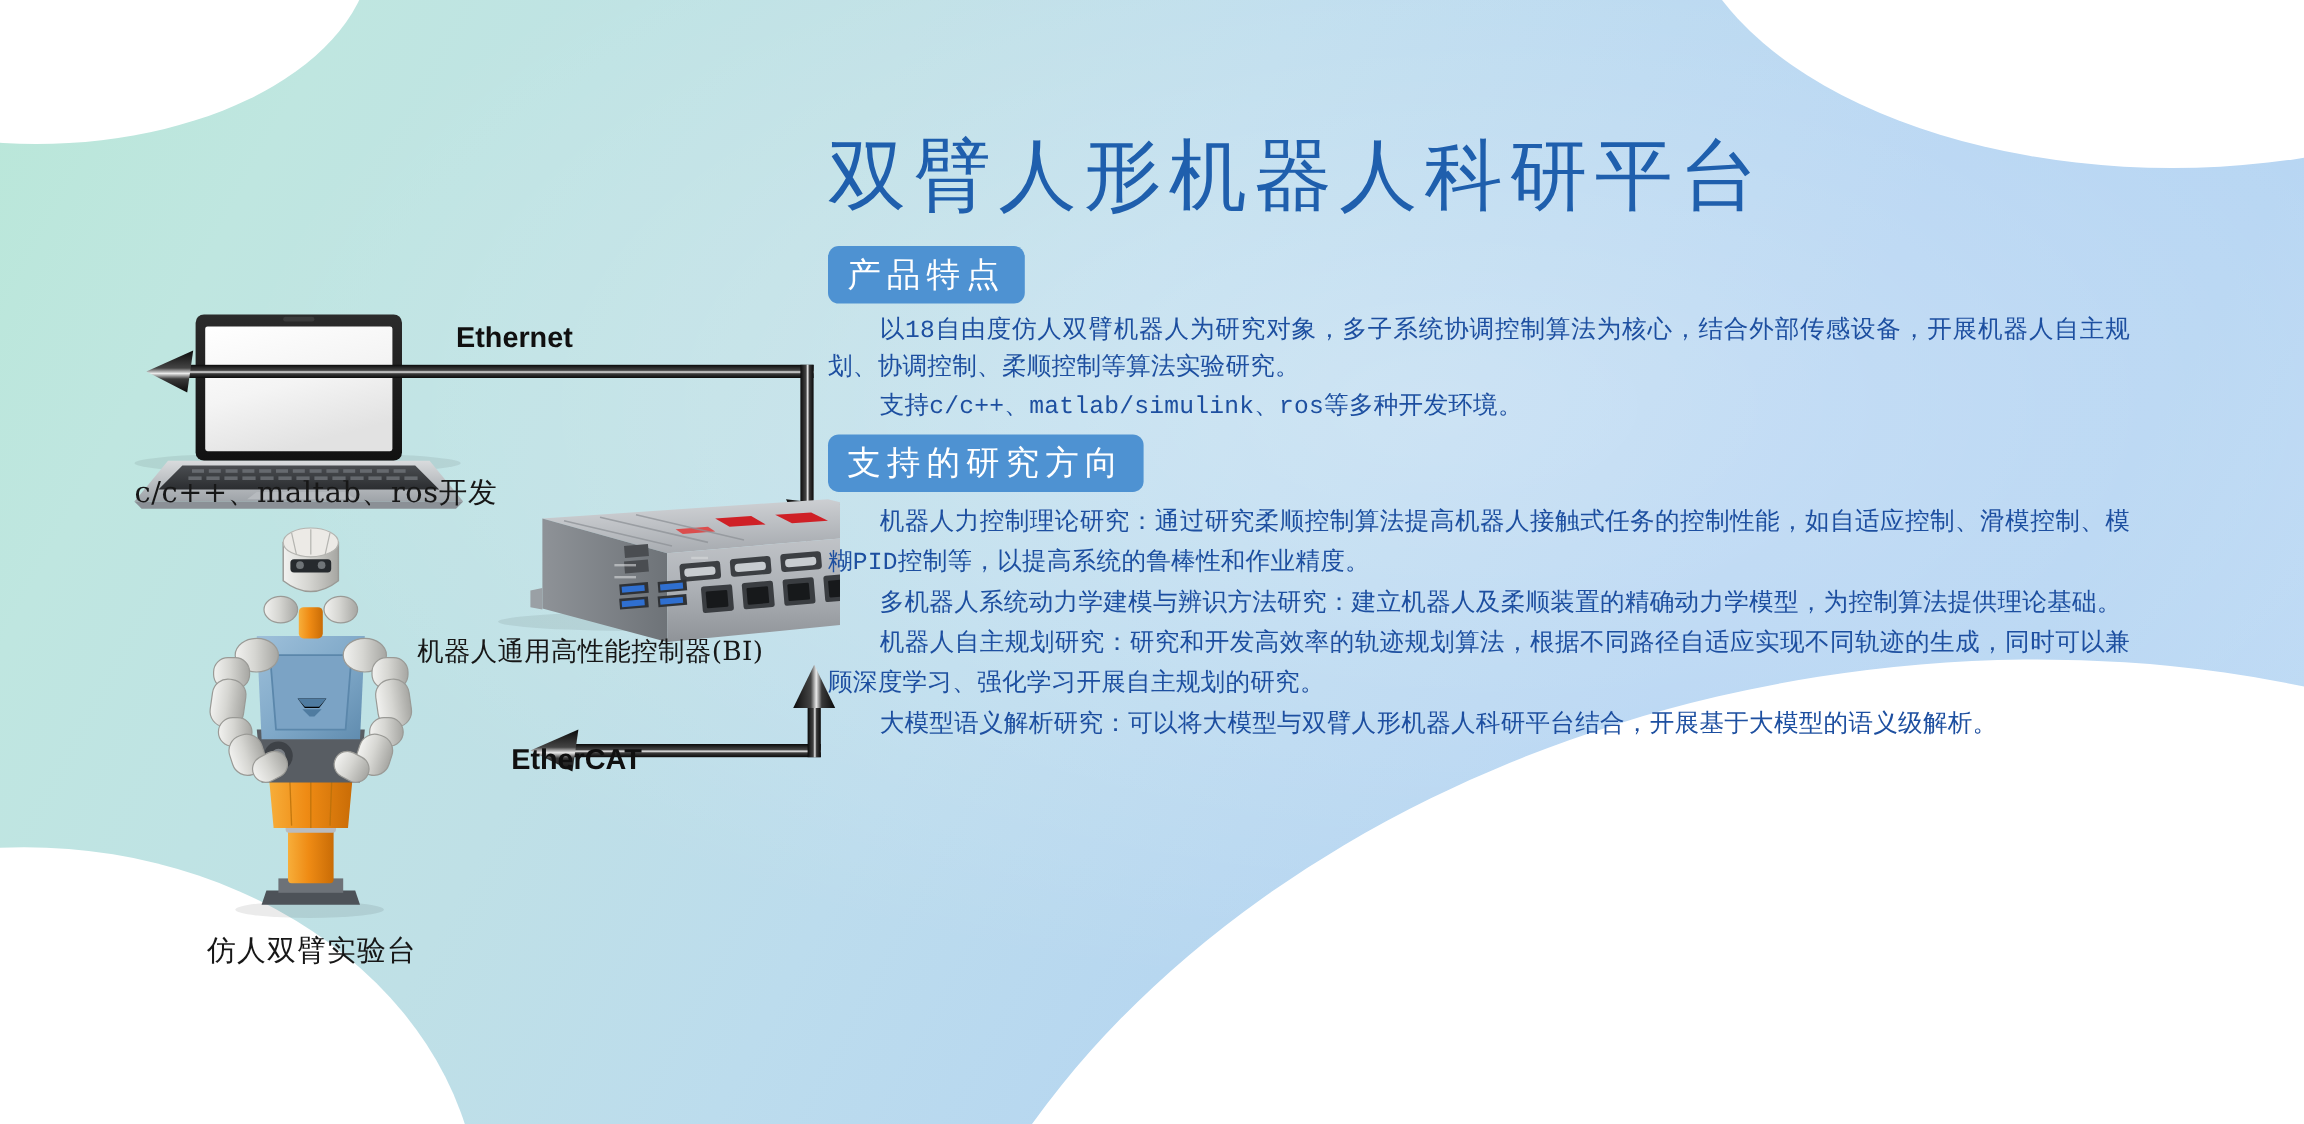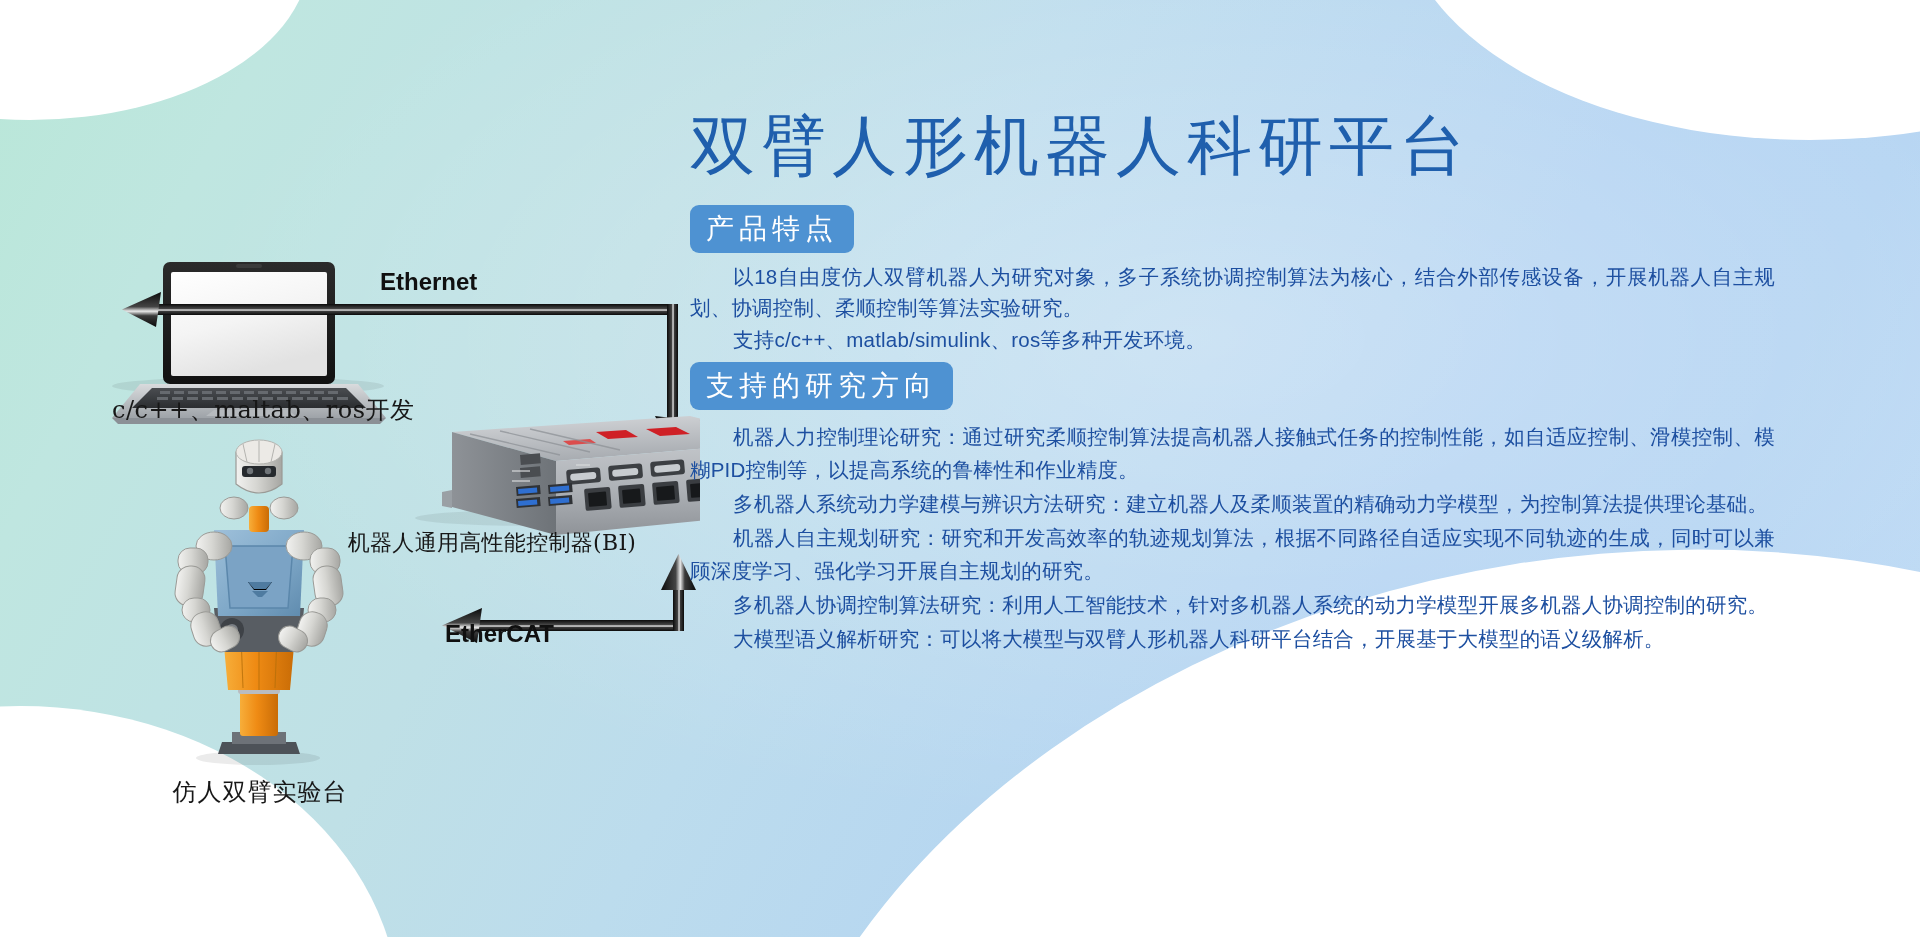--- a/index.html
+++ b/index.html
@@ -119,21 +119,21 @@
     font-size: 28px;
     letter-spacing: 5px;
     padding: 8px 16px 9px 16px;
     border-radius: 9px;
     line-height: 1.12;
     white-space: nowrap;
   }
   .body-text {
     margin-top: 8px;
     color: #1d4fa0;
-    font-family: Liberation Sans, sans-serif;
+    font-family: Liberation Mono, monospace;
     font-size: 20.5px;
     line-height: 31px;
     letter-spacing: 0.2px;
     width: 1085px;
     text-align: justify;
   }
   .body-text p {
     margin: 0 0 1px 0;
     text-indent: 2.1em;
   }
@@ -171,21 +171,21 @@
   }
   .net-label {
     position: absolute;
     font-family: "Liberation Sans", sans-serif;
     font-weight: bold;
     font-size: 24px;
     color: #101010;
     white-space: nowrap;
   }
   .lbl-eth  { left: 380px; top: 268px; }
-  .lbl-ecat { left: 445px; top: 620px; }
+  .lbl-ecat { left: 426px; top: 620px; }
   svg { display: block; }
   .svg-layer { position: absolute; left: 0; top: 0; }
 </style>
 </head>
 <body>
 
 <div id="poster">
 
   <div class="bg-base"></div>
   <div class="bg-glow"></div>
@@ -485,19 +485,18 @@
         <p>支持c/c++、matlab/simulink、ros等多种开发环境。</p>
       </div>
     </div>
 
     <div class="section sec-2">
       <div class="badge">支持的研究方向</div>
       <div class="body-text">
         <p>机器人力控制理论研究：通过研究柔顺控制算法提高机器人接触式任务的控制性能，如自适应控制、滑模控制、模糊PID控制等，以提高系统的鲁棒性和作业精度。</p>
         <p>多机器人系统动力学建模与辨识方法研究：建立机器人及柔顺装置的精确动力学模型，为控制算法提供理论基础。</p>
         <p>机器人自主规划研究：研究和开发高效率的轨迹规划算法，根据不同路径自适应实现不同轨迹的生成，同时可以兼顾深度学习、强化学习开展自主规划的研究。</p>
-        <p>多机器人协调控制算法研究：利用人工智能技术，针对多机器人系统的动力学模型开展多机器人协调控制的研究。</p>
         <p>大模型语义解析研究：可以将大模型与双臂人形机器人科研平台结合，开展基于大模型的语义级解析。</p>
       </div>
     </div>
 
   </div>
 </div>
 
 </body></html>

